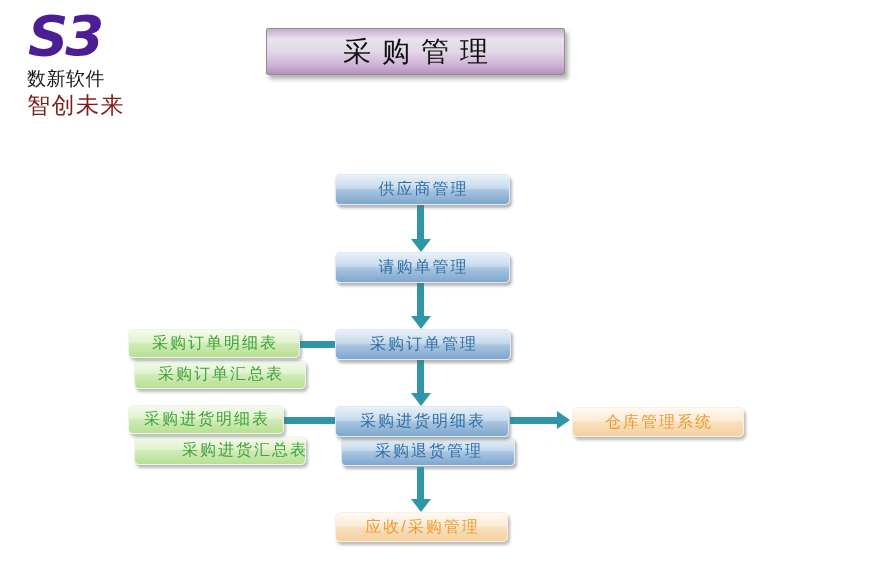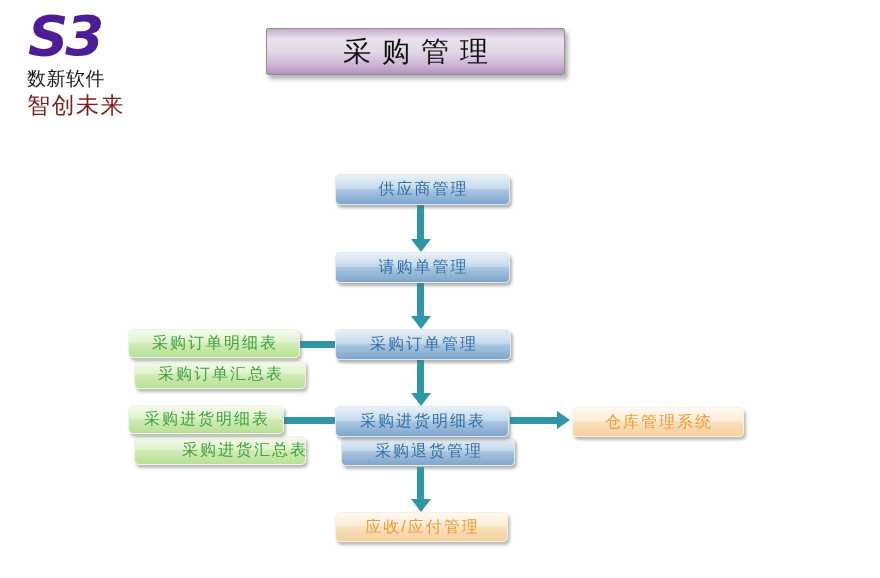--- a/index.html
+++ b/index.html
@@ -150,21 +150,21 @@
   <div class="node green n7">
     <span>采购进货明细表</span>
   </div>
   <div class="node green n8 behind">
     <span>采购进货汇总表</span>
   </div>
   <div class="node orange n9">
     <span>仓库管理系统</span>
   </div>
   <div class="node orange n10">
-    <span>应收/应付管理</span>
+    <span>应收/采购管理</span>
   </div>
 
   <div class="shaft-v a1s"></div>
   <div class="head-down a1h"></div>
 
   <div class="shaft-v a2s"></div>
   <div class="head-down a2h"></div>
 
   <div class="shaft-h a3s"></div>
   <div class="head-left a3h"></div>

